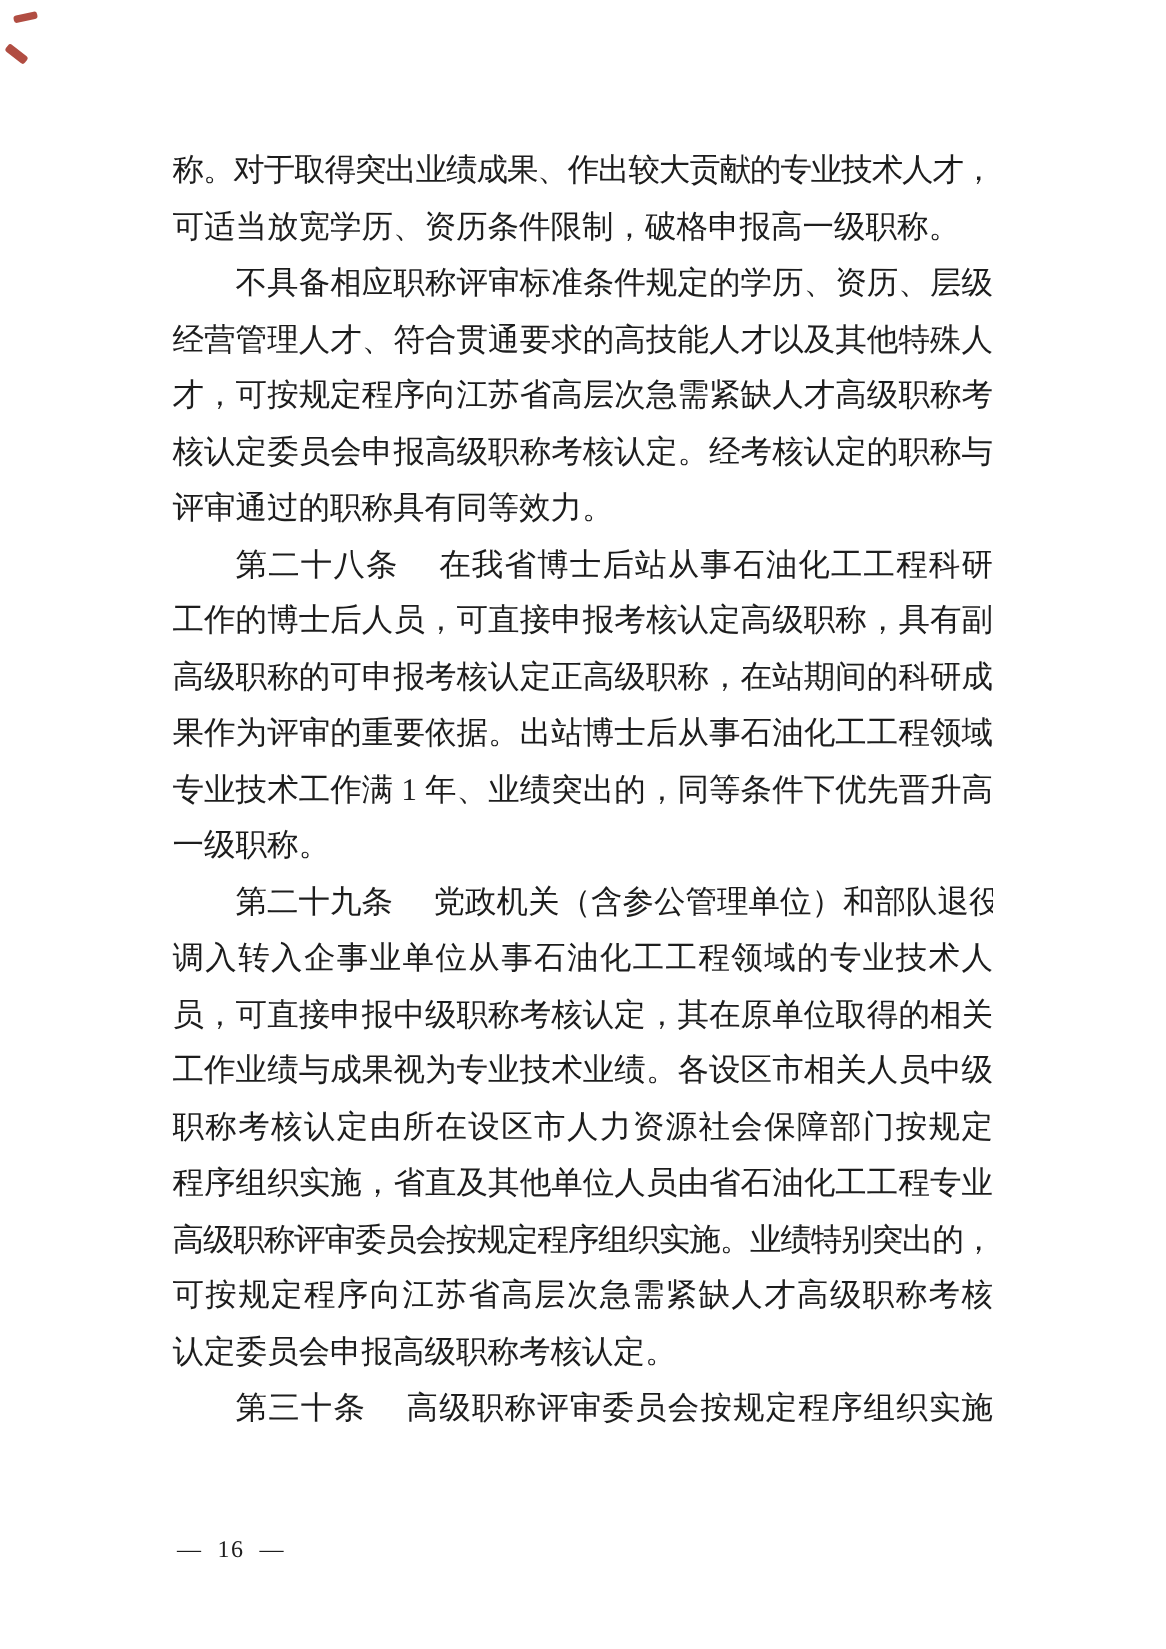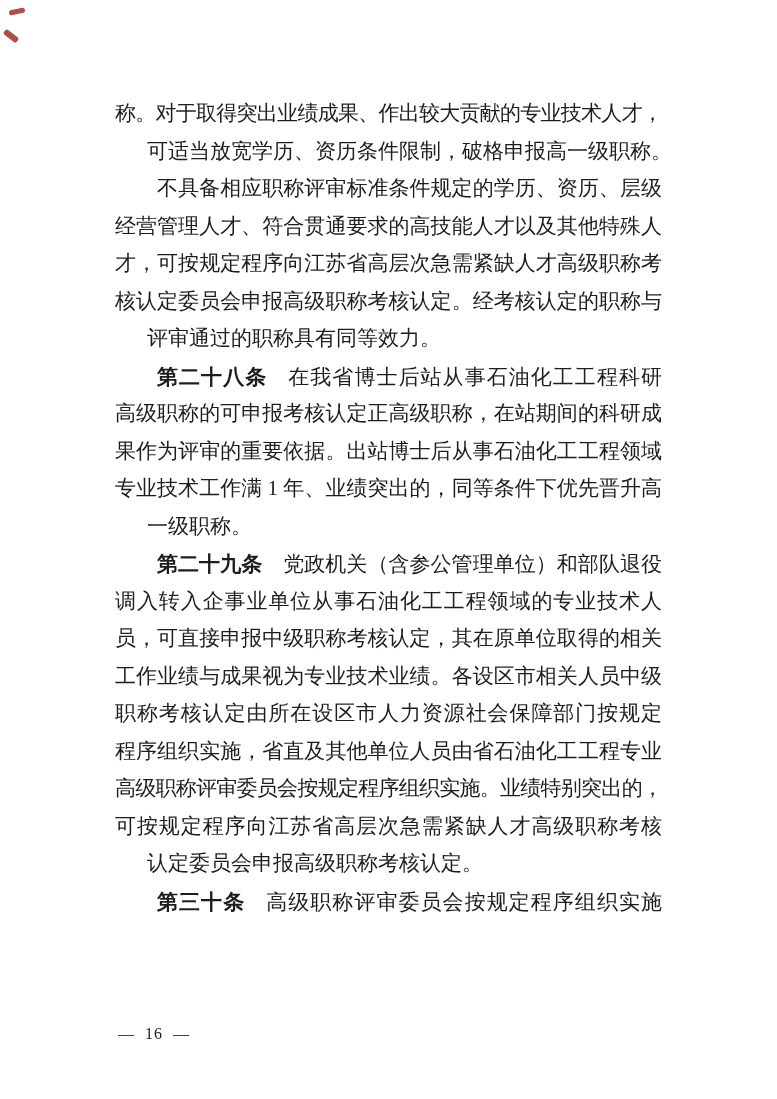--- a/index.html
+++ b/index.html
@@ -17,25 +17,25 @@
   .line{
     font-size:21px;
     line-height:37.5px;
     height:37.5px;
     text-align:justify;
     text-align-last:justify;
     white-space:nowrap;
     overflow:hidden;
   }
   .line.indent{padding-left:42px;}
-  .line.end{text-align-last:left;margin-left:32px;}
+  .line.end{text-align-last:left;}
   .line.tight{letter-spacing:-0.9px;}
   .article{
-    font-weight:bold;
-    margin-right:21px;
+    font-weight:normal;
+    margin-right:27px;
     font-family:"Liberation Sans","DejaVu Sans",sans-serif;
   }
   .footer{
     position:absolute;left:118px;top:1022px;
     font-size:16px;line-height:24px;
     letter-spacing:1px;word-spacing:5px;
   }
   .mark{position:absolute;border-radius:2px;opacity:0.9;}
   .mark1{left:9px;top:9px;width:16px;height:5px;transform:rotate(-12deg);}
   .mark2{left:3px;top:33px;width:16px;height:6px;transform:rotate(38deg);}
@@ -48,20 +48,21 @@
   <div class="mark mark2" style="background: rgb(169, 58, 46);"></div>
   <main class="doc-body" id="doc-body">
       <div class="line tight"><span>称。对于取得突出业绩成果、作出较大贡献的专业技术人才，</span></div>
       <div class="line end"><span>可适当放宽学历、资历条件限制，破格申报高一级职称。</span></div>
       <div class="line indent"><span>不具备相应职称评审标准条件规定的学历、资历、层级</span></div>
       <div class="line"><span>经营管理人才、符合贯通要求的高技能人才以及其他特殊人</span></div>
       <div class="line"><span>才，可按规定程序向江苏省高层次急需紧缺人才高级职称考</span></div>
       <div class="line"><span>核认定委员会申报高级职称考核认定。经考核认定的职称与</span></div>
       <div class="line end"><span>评审通过的职称具有同等效力。</span></div>
       <div class="line indent"><b class="article">第二十八条</b><span>在我省博士后站从事石油化工工程科研</span></div>
+      <div class="line"><span>工作的博士后人员，可直接申报考核认定高级职称，具有副</span></div>
       <div class="line"><span>高级职称的可申报考核认定正高级职称，在站期间的科研成</span></div>
       <div class="line"><span>果作为评审的重要依据。出站博士后从事石油化工工程领域</span></div>
       <div class="line"><span>专业技术工作满 1 年、业绩突出的，同等条件下优先晋升高</span></div>
       <div class="line end"><span>一级职称。</span></div>
       <div class="line indent"><b class="article">第二十九条</b><span>党政机关（含参公管理单位）和部队退役</span></div>
       <div class="line"><span>调入转入企事业单位从事石油化工工程领域的专业技术人</span></div>
       <div class="line"><span>员，可直接申报中级职称考核认定，其在原单位取得的相关</span></div>
       <div class="line"><span>工作业绩与成果视为专业技术业绩。各设区市相关人员中级</span></div>
       <div class="line"><span>职称考核认定由所在设区市人力资源社会保障部门按规定</span></div>
       <div class="line"><span>程序组织实施，省直及其他单位人员由省石油化工工程专业</span></div>

